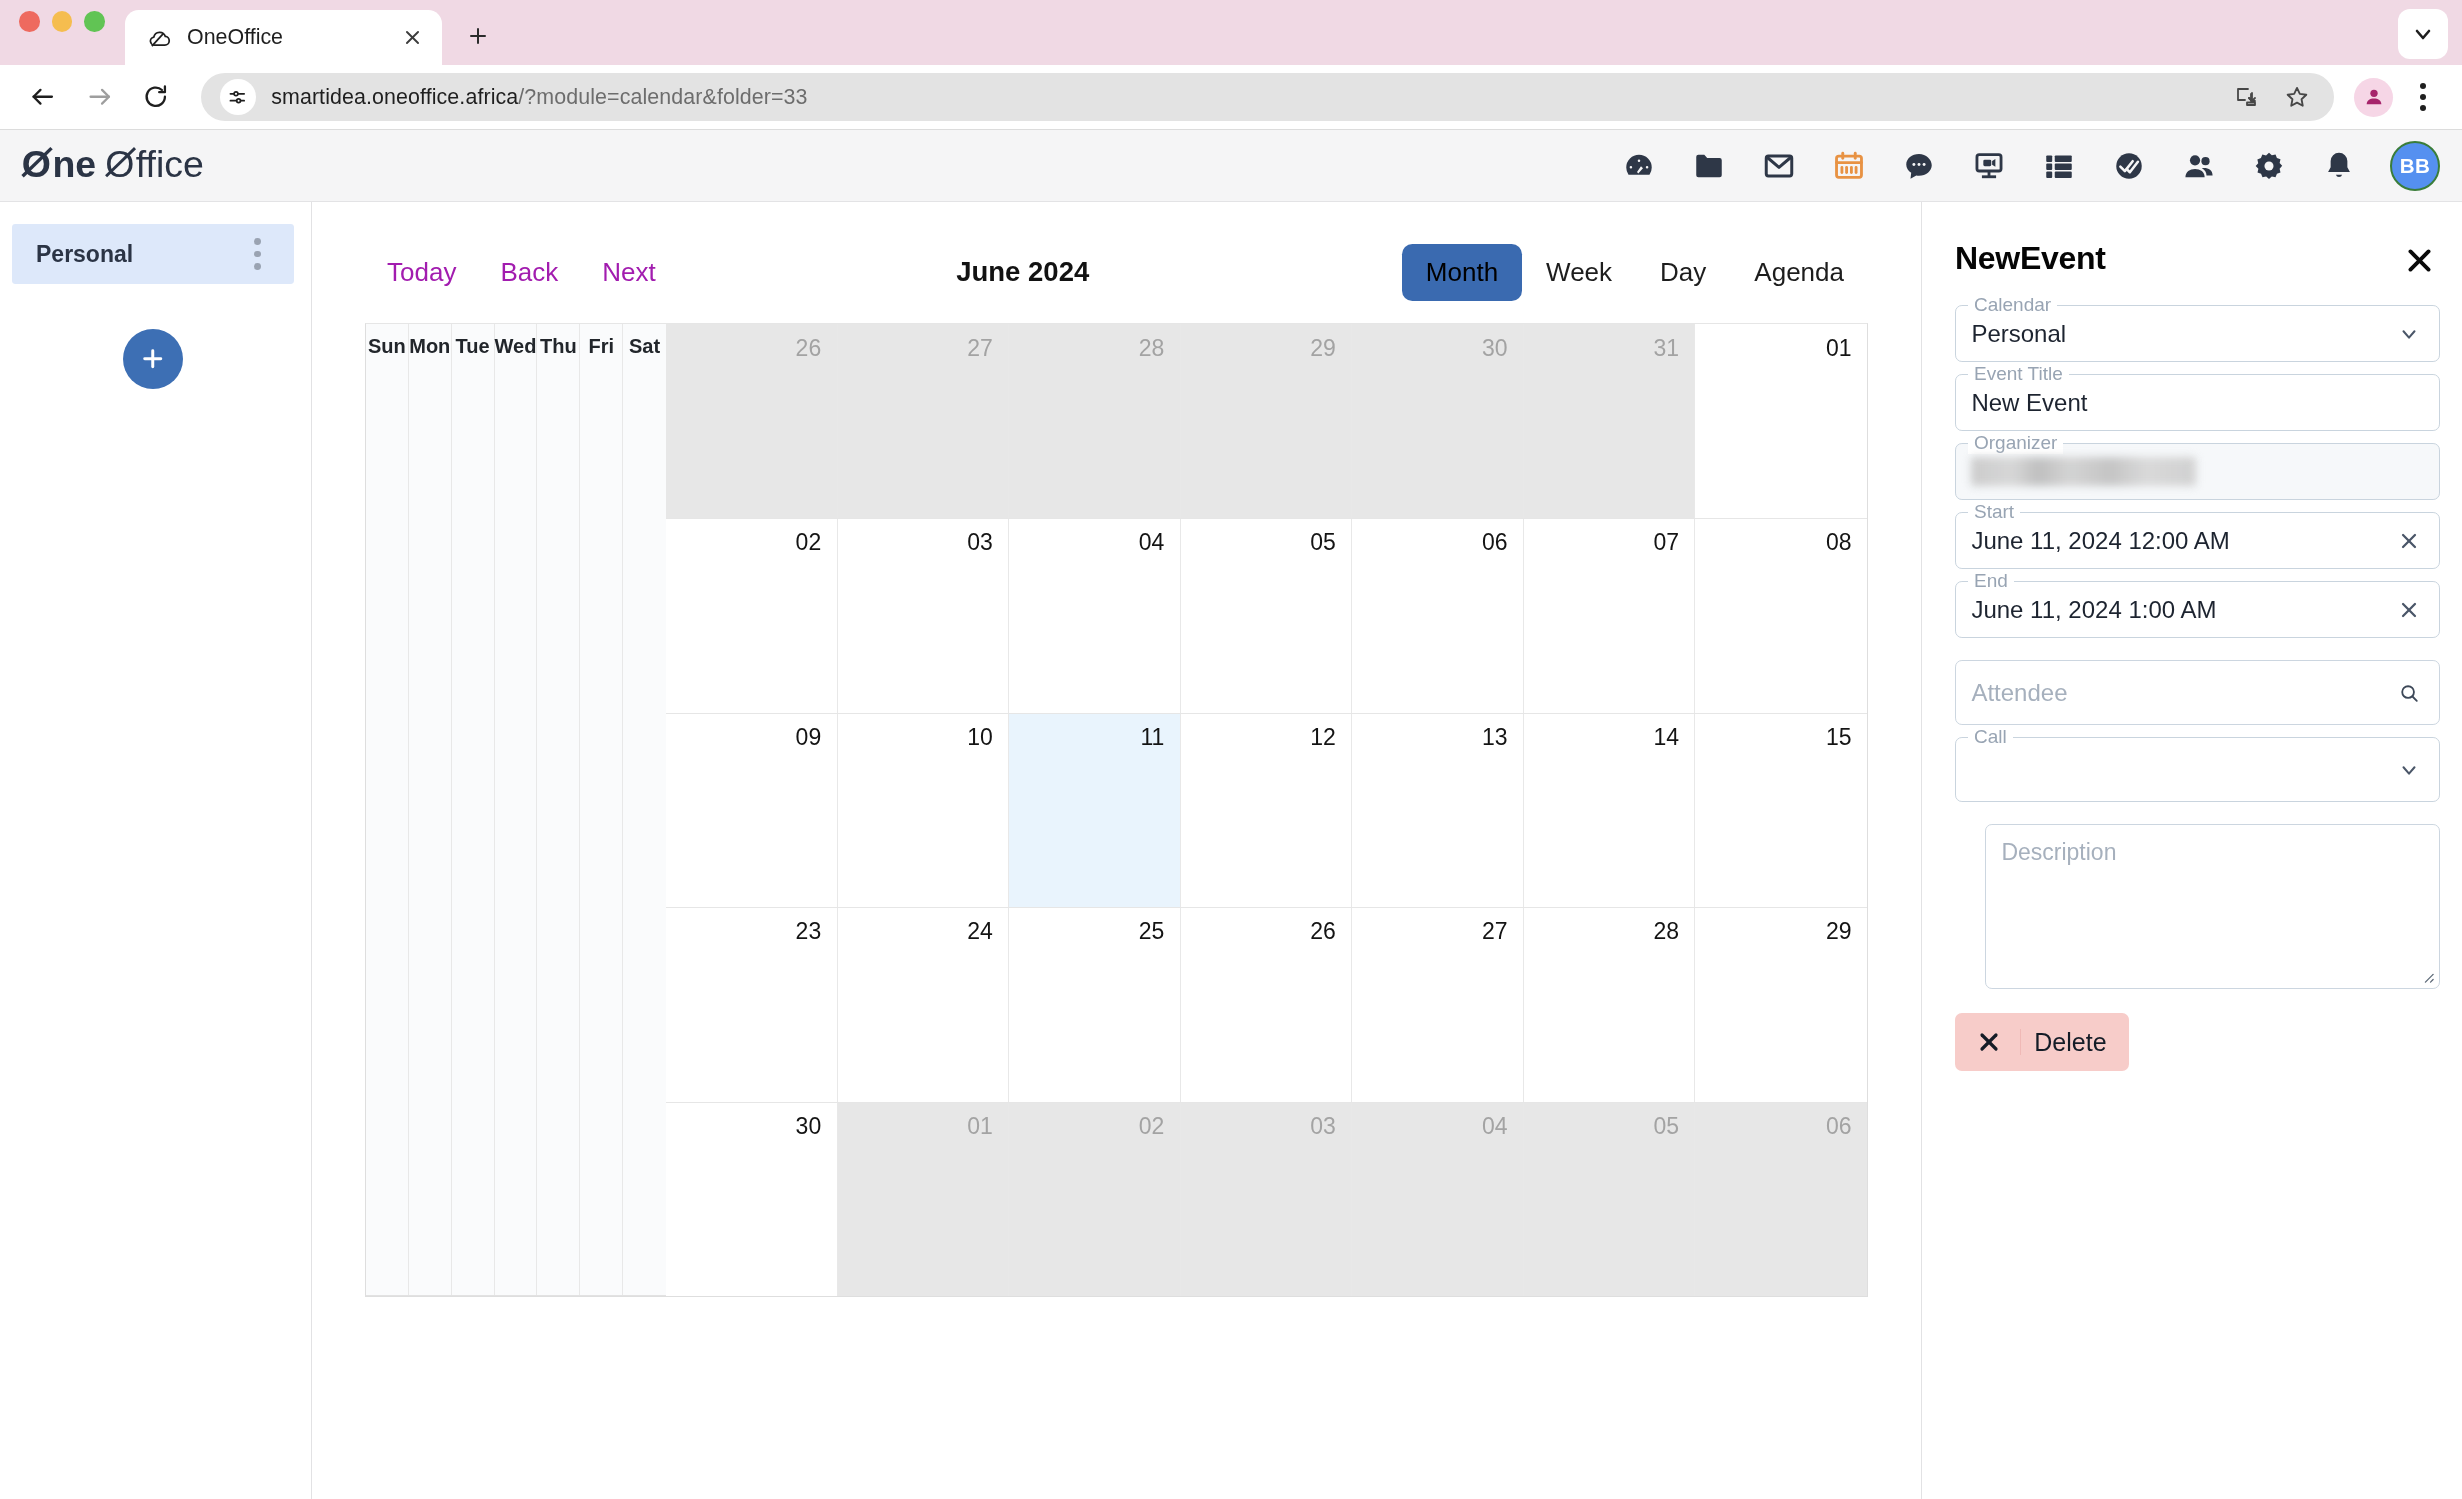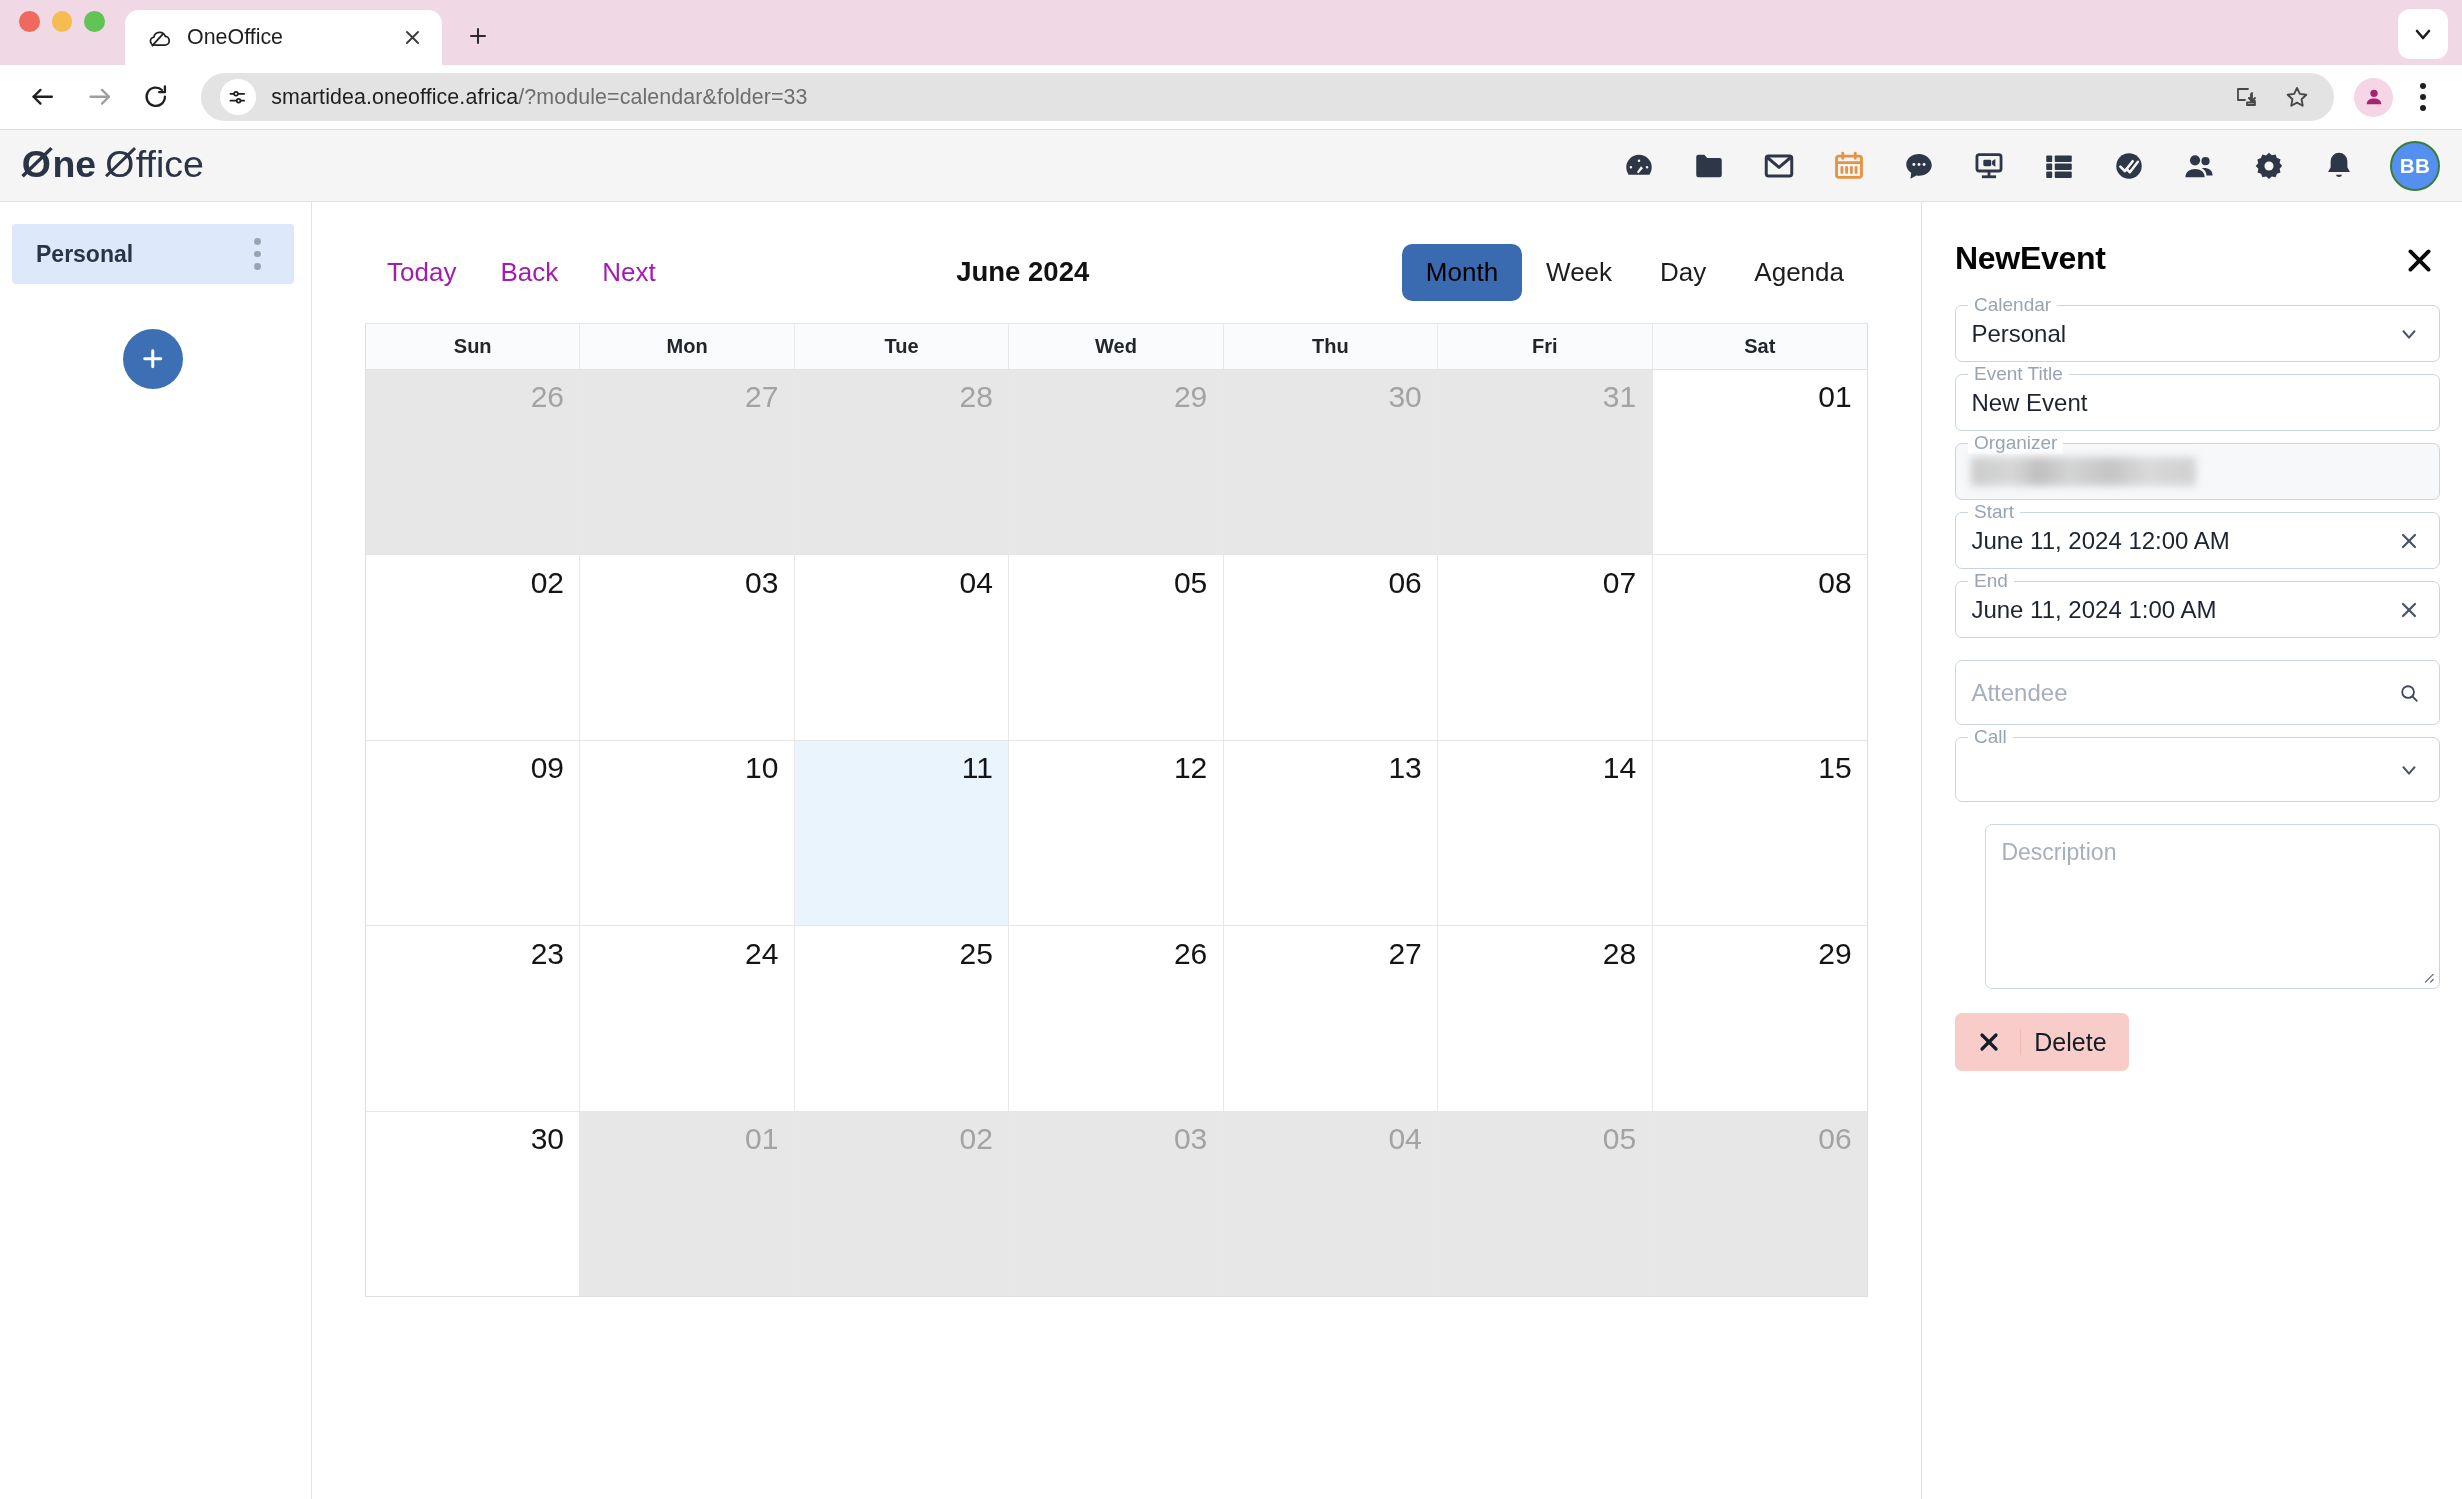--- a/index.html
+++ b/index.html
@@ -215,21 +215,21 @@
   }
   .view-btn.active {
     background: #3a6ab0; color: #000000;
   }
 
   .grid-wrap {
     border: 0.9px solid #dedede;
     border-top: 1.7px solid #e6e6e6;
     background: #d946ef;
     height: 974px;
-    display: flex; flex-direction: column;
+    display: flex; 
   }
   .dow-row {
     display: grid; grid-template-columns: repeat(7, 1fr);
     background: #fafbfc;
     border-bottom: 0.9px solid #e2e2e2;
     flex: none;
   }
   .dow {
     text-align: center;
     font-size: 20px; font-weight: 700; color: #22262b;
@@ -242,21 +242,21 @@
     display: grid; grid-template-columns: repeat(7, 1fr);
     flex: 1;
     border-bottom: 0.9px solid #e6e6e6;
     min-height: 0;
   }
   .week-row:last-child { border-bottom: none; }
   .day-cell {
     border-right: 0.9px solid #e8e8e8;
     padding: 10.3px 15.4px 0 0;
     text-align: right;
-    font-size: 30px;
+    font-size: 23px;
     color: #141414;
     background: #ffffff;
     min-width: 0;
   }
   .day-cell:last-child { border-right: none; }
   .day-cell.off {
     background: #e7e7e7;
     color: #a3a3a3;
   }
   .day-cell.today {

